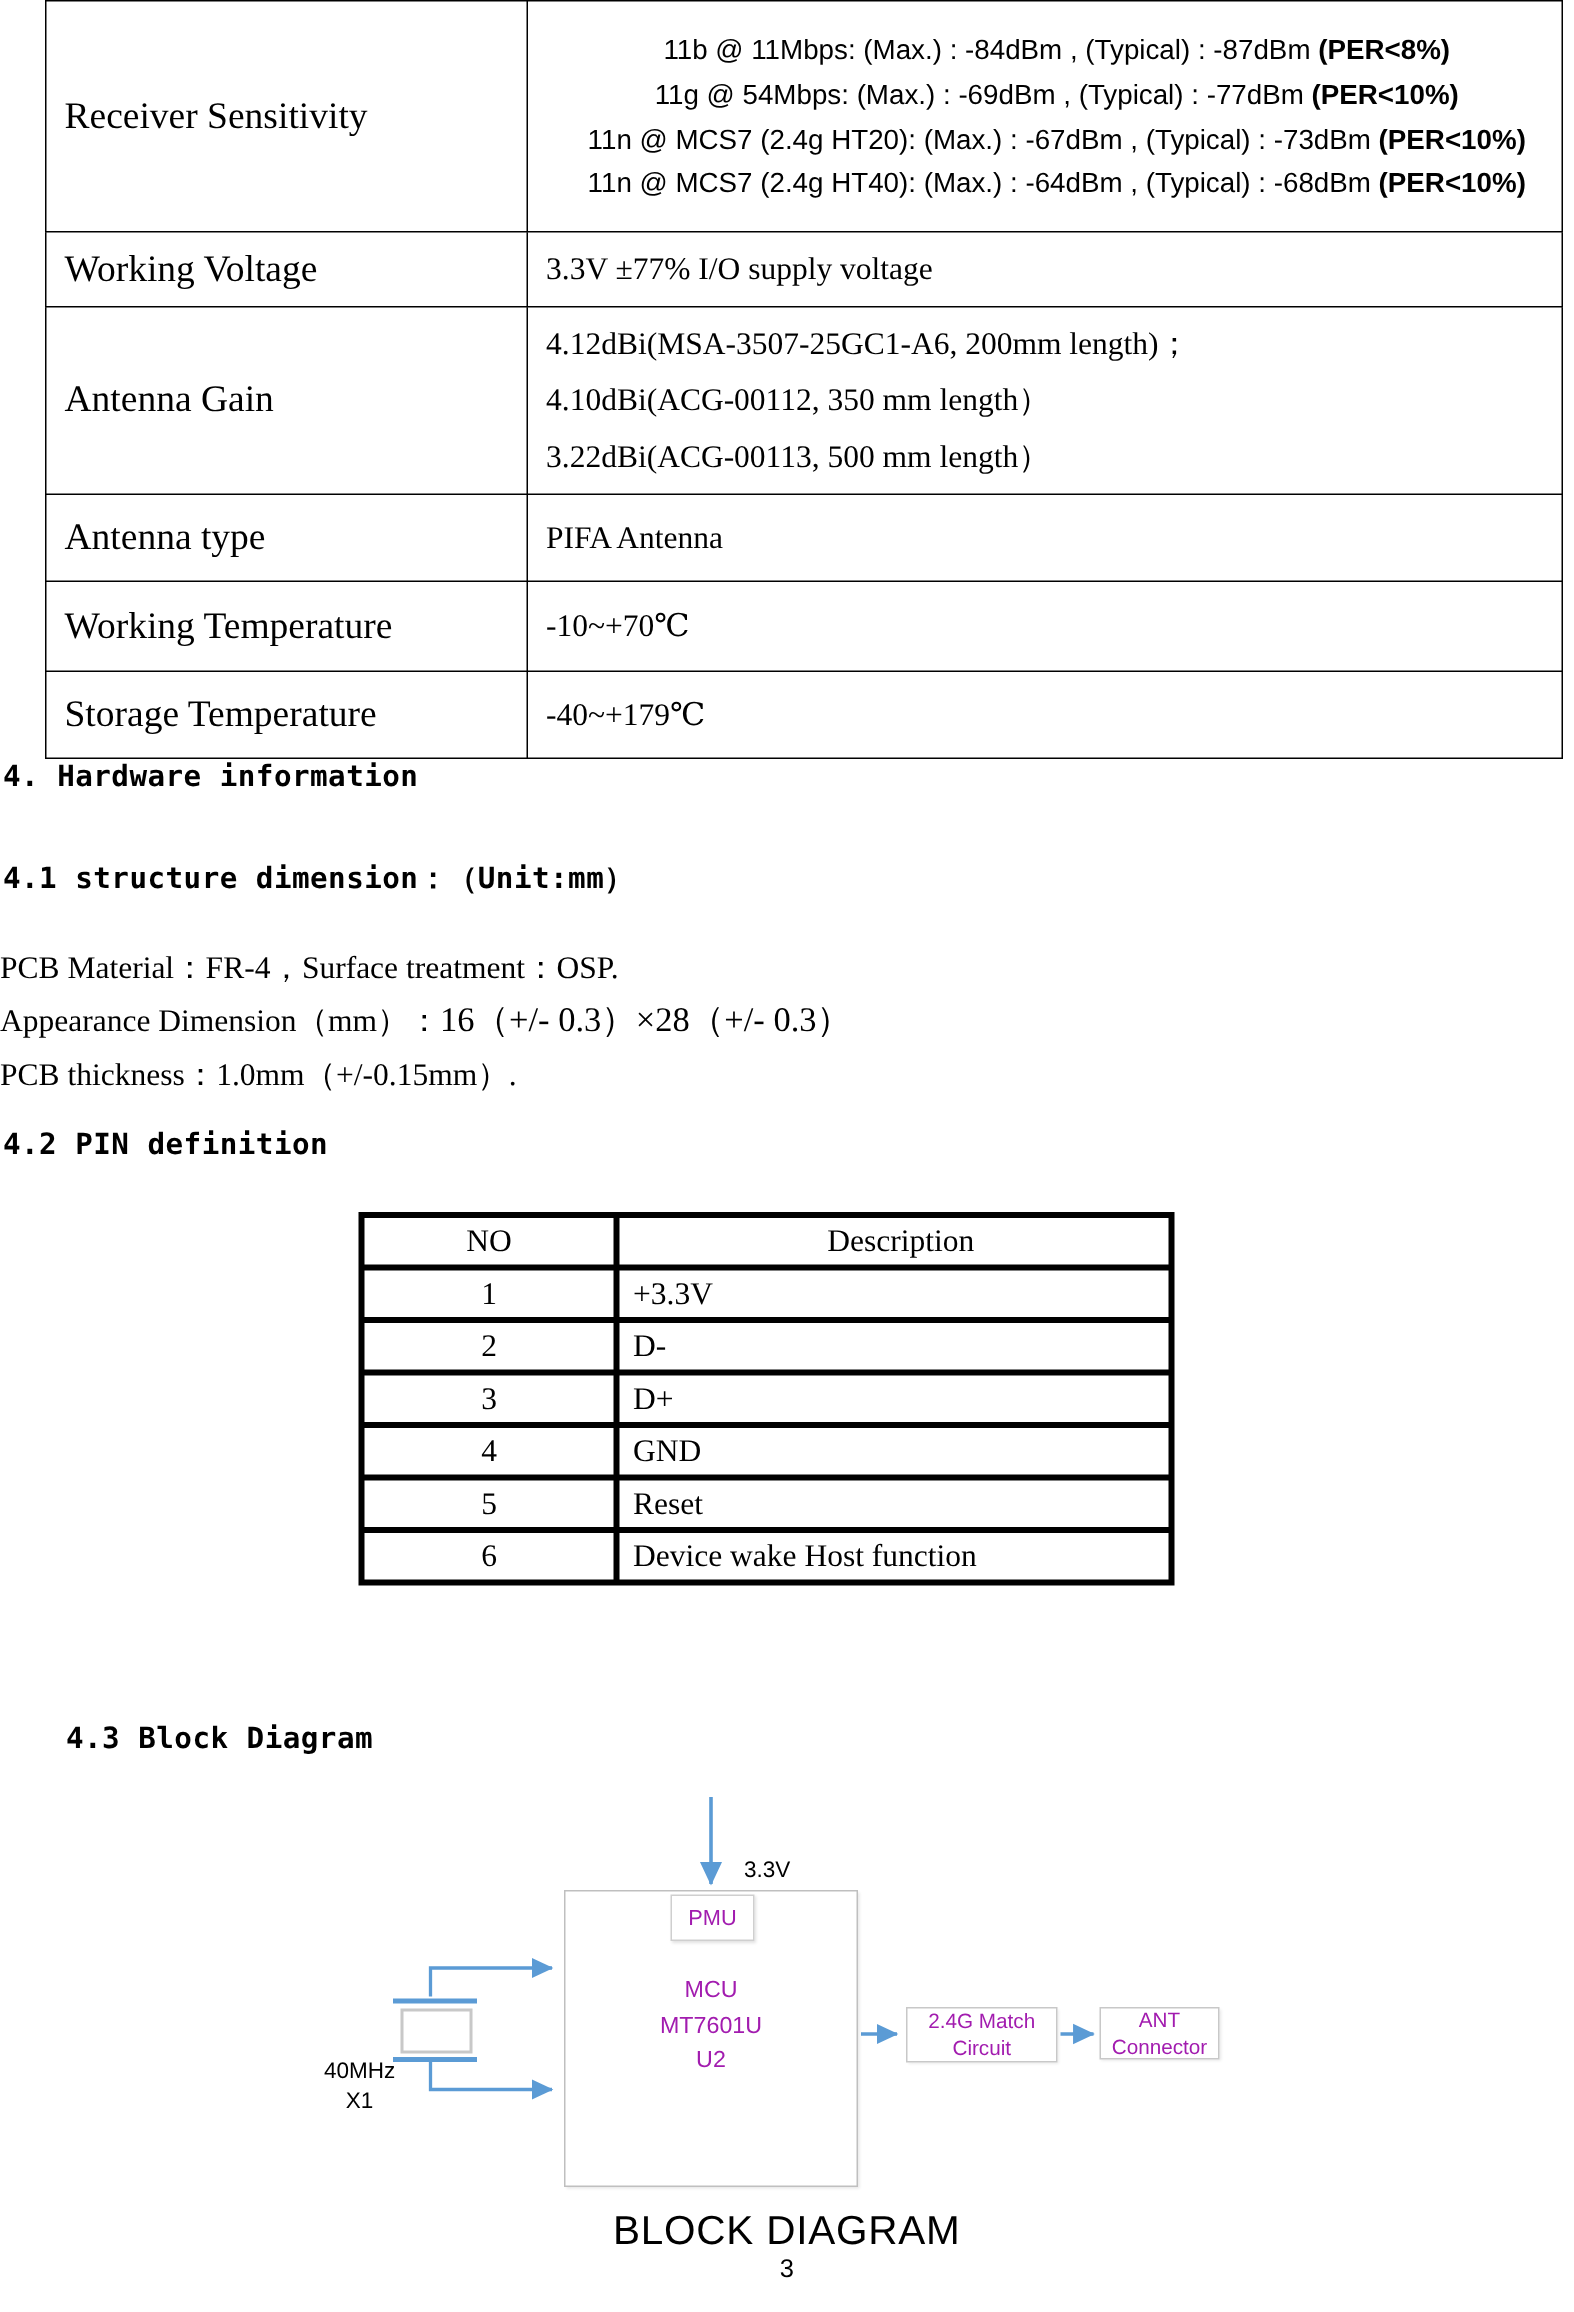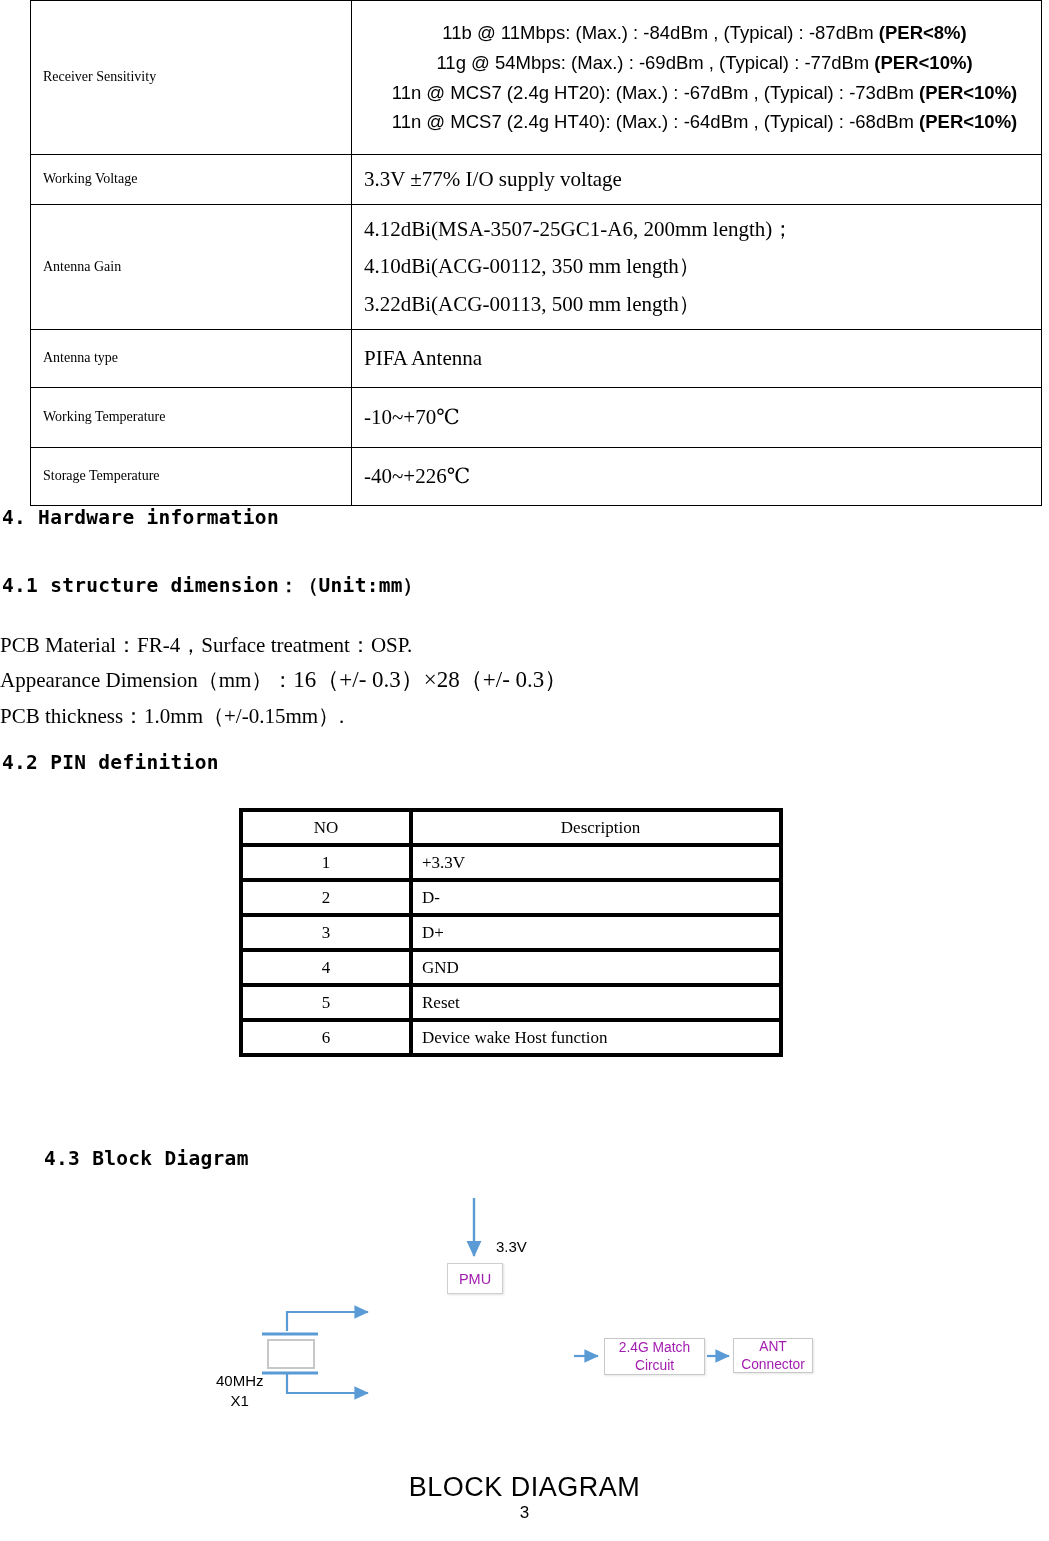--- a/index.html
+++ b/index.html
@@ -25,21 +25,21 @@
     border-collapse: collapse;
     table-layout: fixed;
   }
   .spec-table td {
     border: 1px solid #000000;
     vertical-align: middle;
     padding: 0;
   }
   .spec-label {
     width: 308px;
-    font-size: 14px;
+    font-size: 25px;
     font-family: "Liberation Serif", "DejaVu Serif", serif;
     padding: 6px 0 6px 12px !important;
     line-height: 1.35;
   }
   .spec-value {
     font-size: 21px;
     font-family: "Liberation Serif", "DejaVu Serif", serif;
     padding: 6px 0 6px 12px !important;
     line-height: 1.35;
   }
@@ -87,21 +87,21 @@
     top: 808px;
     width: 544px;
     border-collapse: separate;
     border-spacing: 4px;
     background: #000000;
     table-layout: fixed;
   }
   .pin-table td {
     background: #ffffff;
     font-family: "Liberation Serif", "DejaVu Serif", serif;
-    font-size: 17px;
+    font-size: 21px;
     height: 31px;
     padding: 0;
   }
   .pin-no   { width: 166px; text-align: center; }
   .pin-desc { text-align: left; padding-left: 9px !important; }
 
   
   #block-diagram {
     position: absolute;
     left: 0px;
@@ -235,21 +235,21 @@
       <td class="spec-value">PIFA Antenna</td>
     </tr>
 
     <tr class="row-wt">
       <td class="spec-label">Working Temperature</td>
       <td class="spec-value">-10~+70℃</td>
     </tr>
 
     <tr class="row-st">
       <td class="spec-label">Storage Temperature</td>
-      <td class="spec-value">-40~+226℃</td>
+      <td class="spec-value">-40~+179℃</td>
     </tr>
   </tbody>
 </table>
 
 <div class="heading" style="left:2px; top:506px;">4. Hardware information</div>
 
 <div class="heading" style="left:2px; top:572px;">4.1 structure dimension：（Unit:mm）</div>
 
 <div class="body-line" style="left:0px; top:631px;">PCB Material：FR-4，Surface treatment：OSP.</div>
 
@@ -316,20 +316,27 @@
 
     <line x1="262" y1="144" x2="318" y2="144" stroke="#5B9BD5" stroke-width="3.2"></line>
     <rect x="268" y="150" width="46" height="28" fill="#ffffff" stroke="#c8c8c8" stroke-width="2"></rect>
     <line x1="262" y1="183" x2="318" y2="183" stroke="#5B9BD5" stroke-width="3.2"></line>
 
     <line x1="574" y1="166" x2="598" y2="166" stroke="#5B9BD5" stroke-width="2.2" marker-end="url(#ah)"></line>
 
     <line x1="707" y1="166" x2="729" y2="166" stroke="#5B9BD5" stroke-width="2.2" marker-end="url(#ah)"></line>
   </svg>
 
+  <div class="bd-box mcu-box">
+    <div class="mcu-text">
+      <div>MCU</div>
+      <div>MT7601U</div>
+      <div>U2</div>
+    </div>
+  </div>
 
   <div class="bd-box pmu-box">PMU</div>
 
   <div class="bd-box match-box bd-pos-match">
     <div>2.4G Match</div>
     <div>Circuit</div>
   </div>
 
   <div class="bd-box ant-box bd-pos-ant">
     <div>ANT</div>

